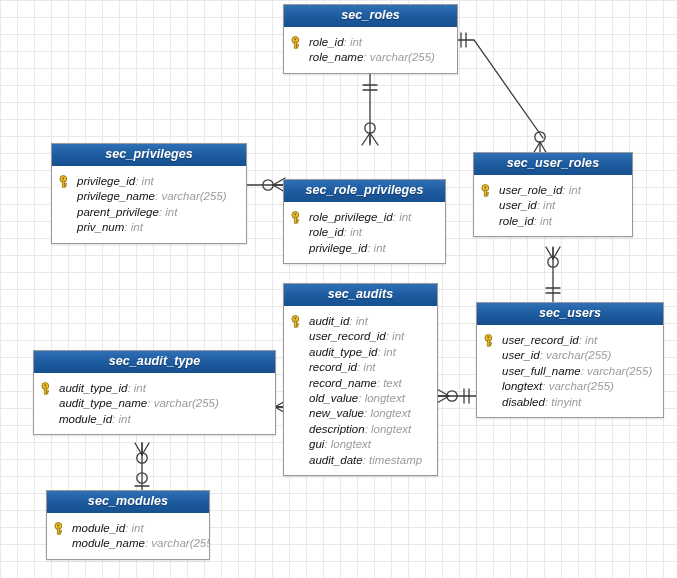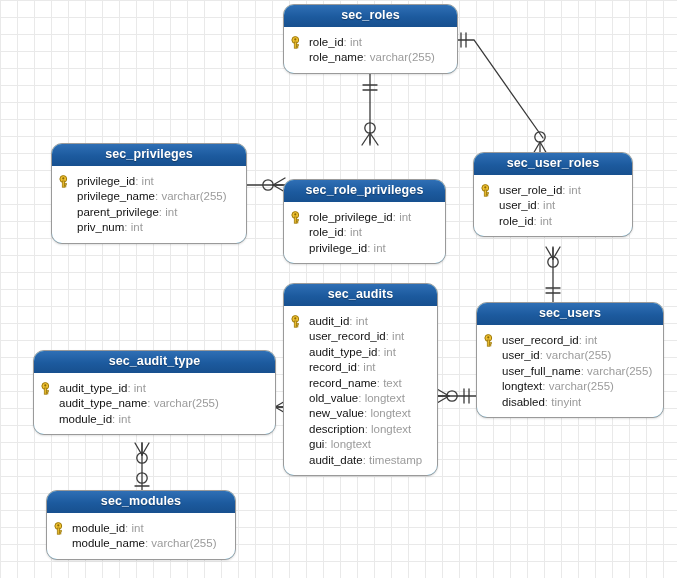--- a/index.html
+++ b/index.html
@@ -18,26 +18,27 @@
       linear-gradient(to right, #e9e9e9 1px, transparent 1px),
       linear-gradient(to bottom, #e9e9e9 1px, transparent 1px),
       linear-gradient(to right, #cfcfcf 1px, transparent 1px),
       linear-gradient(to bottom, #cfcfcf 1px, transparent 1px);
     background-size:17px 17px, 17px 17px, 85px 85px, 85px 85px;
     background-position:0 -3px, -3px 0, 0 -3px, -3px 0;
   }
   #links{position:absolute;left:0;top:0;width:677px;height:578px;}
   .entity{
     position:absolute;
-    background:#7dd3fc;
+    background:#22c55e;
     border:1px solid #9a9a9a;
-    border-radius:11px;
+    border-radius:0;
     box-sizing:border-box;
     overflow:hidden;
     box-shadow:0 1px 2px rgba(0,0,0,0.12);
+    font-style:italic;
   }
   .entity-header{
     background:linear-gradient(to bottom,#2f6fb5 0%, #1c5a9e 55%, #17508f 100%);
     color:#ffffff;
     font-weight:bold;
     font-size:12.5px;
     text-align:center;
     padding:4px 6px 5px 6px;
     letter-spacing:0.1px;
     text-shadow:0 1px 1px rgba(0,0,0,0.35);
@@ -254,21 +255,21 @@
             <circle cx="4.3" cy="4" r="3.4" fill="#f2c230" stroke="#9c7a10" stroke-width="1"></circle>
             <circle cx="4.3" cy="3.4" r="1.1" fill="#8a6a08"></circle>
             <rect x="3.3" y="6" width="2.1" height="6.2" fill="#f2c230" stroke="#9c7a10" stroke-width="0.8"></rect>
             <rect x="5.2" y="8.3" width="2.2" height="1.5" fill="#f2c230" stroke="#9c7a10" stroke-width="0.7"></rect>
             <rect x="5.2" y="10.6" width="1.7" height="1.4" fill="#f2c230" stroke="#9c7a10" stroke-width="0.7"></rect>
           </svg><span class="aname">audit_type_id</span><span class="atype">: </span><span class="atype">int</span></div>
         <div class="attr"><span class="aname">audit_type_name</span><span class="atype">: </span><span class="atype">varchar(255)</span></div>
         <div class="attr"><span class="aname">module_id</span><span class="atype">: </span><span class="atype">int</span></div>
       </div>
     </div>
-    <div class="entity" style="left: 46px; top: 490px; width: 190px;">
+    <div class="entity" style="left: 46px; top: 490px; width: 164px;">
       <div class="entity-header">sec_modules</div>
       <div class="entity-body">
         <div class="attr"><svg class="keyicon" viewBox="0 0 15 13" xmlns="http://www.w3.org/2000/svg">
             <circle cx="4.3" cy="4" r="3.4" fill="#f2c230" stroke="#9c7a10" stroke-width="1"></circle>
             <circle cx="4.3" cy="3.4" r="1.1" fill="#8a6a08"></circle>
             <rect x="3.3" y="6" width="2.1" height="6.2" fill="#f2c230" stroke="#9c7a10" stroke-width="0.8"></rect>
             <rect x="5.2" y="8.3" width="2.2" height="1.5" fill="#f2c230" stroke="#9c7a10" stroke-width="0.7"></rect>
             <rect x="5.2" y="10.6" width="1.7" height="1.4" fill="#f2c230" stroke="#9c7a10" stroke-width="0.7"></rect>
           </svg><span class="aname">module_id</span><span class="atype">: </span><span class="atype">int</span></div>
         <div class="attr"><span class="aname">module_name</span><span class="atype">: </span><span class="atype">varchar(255)</span></div>

